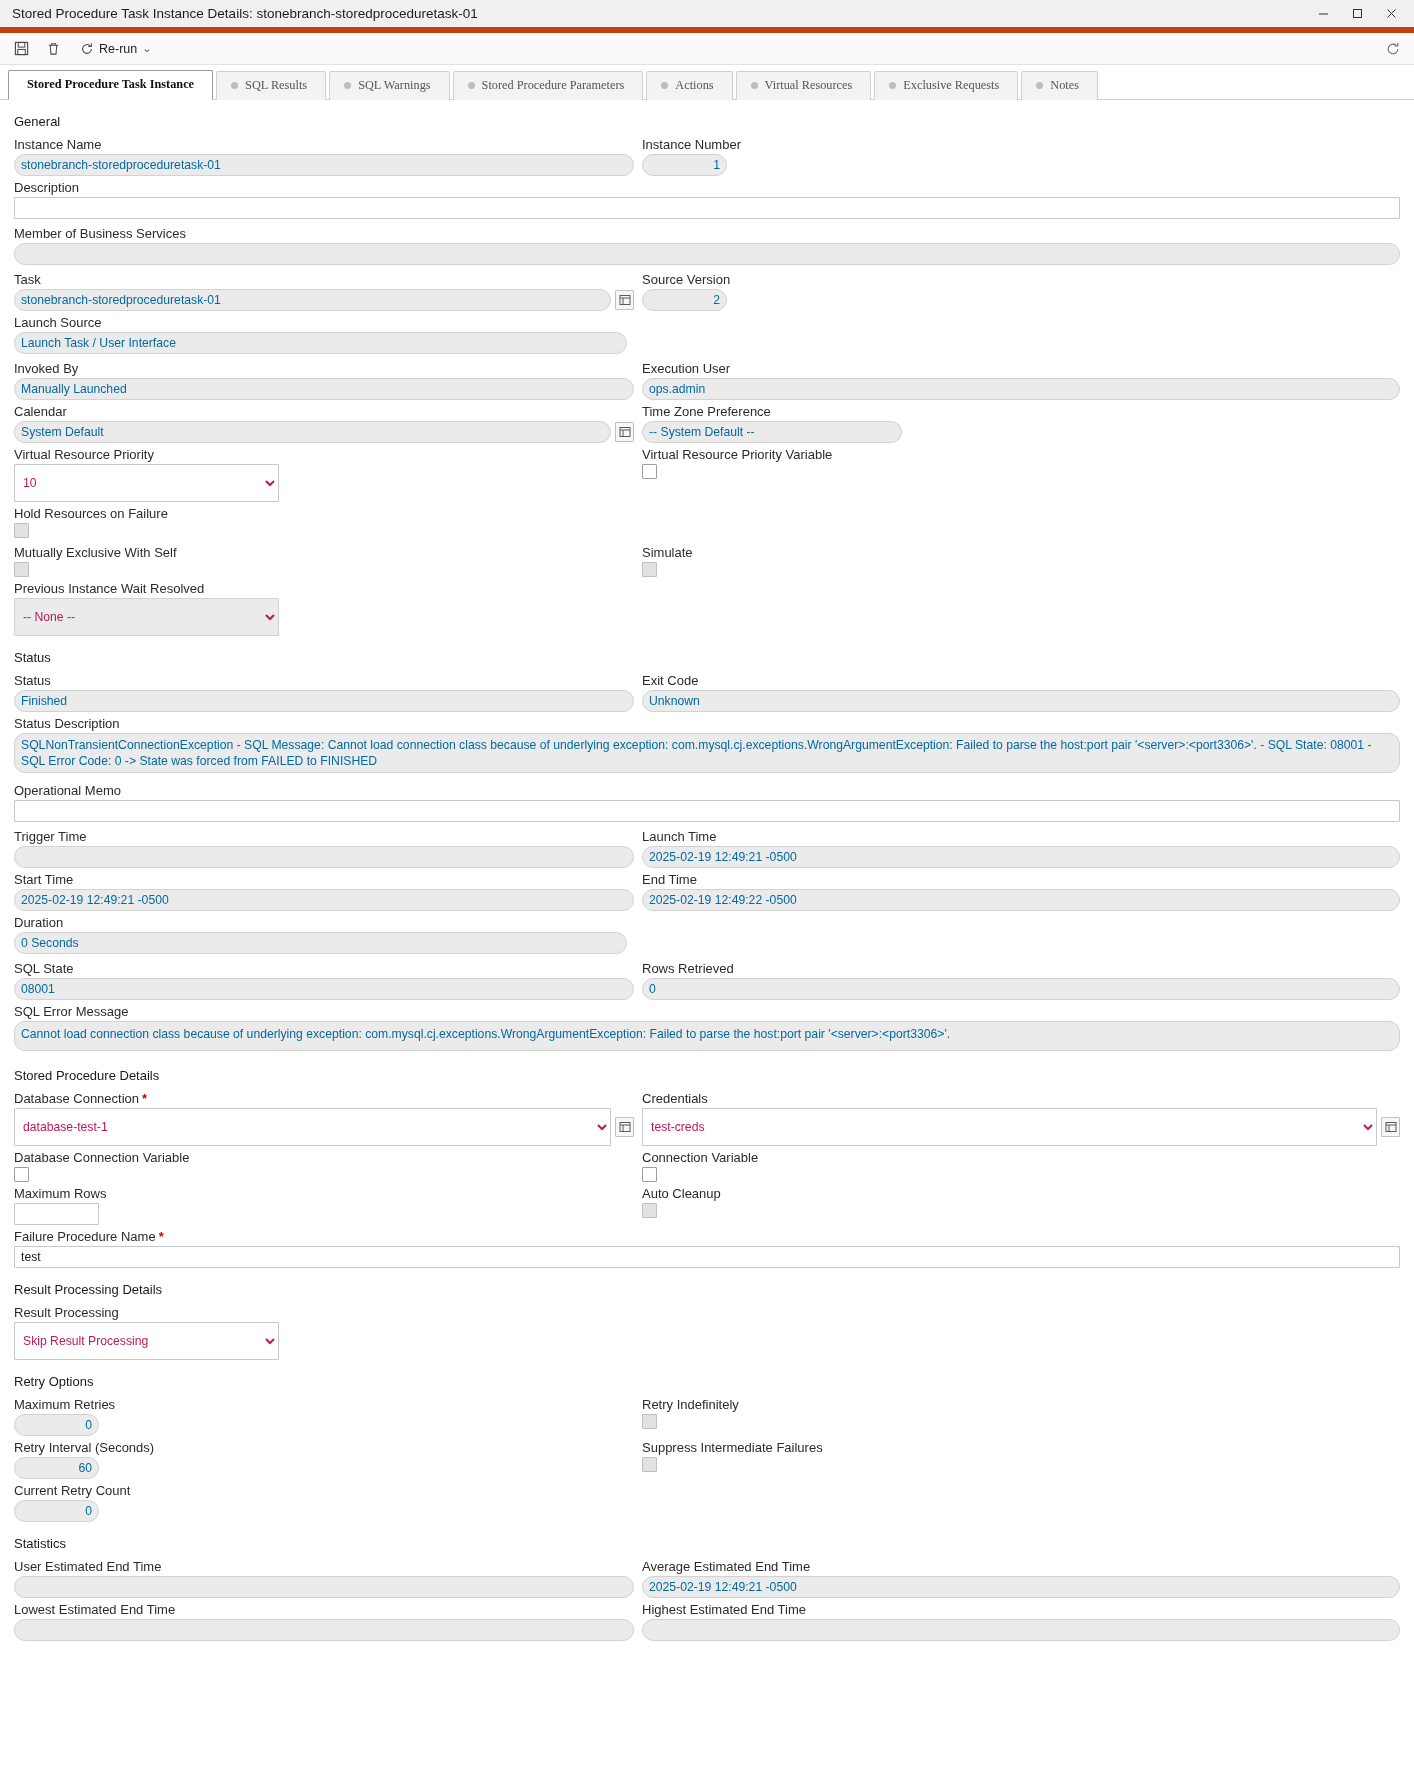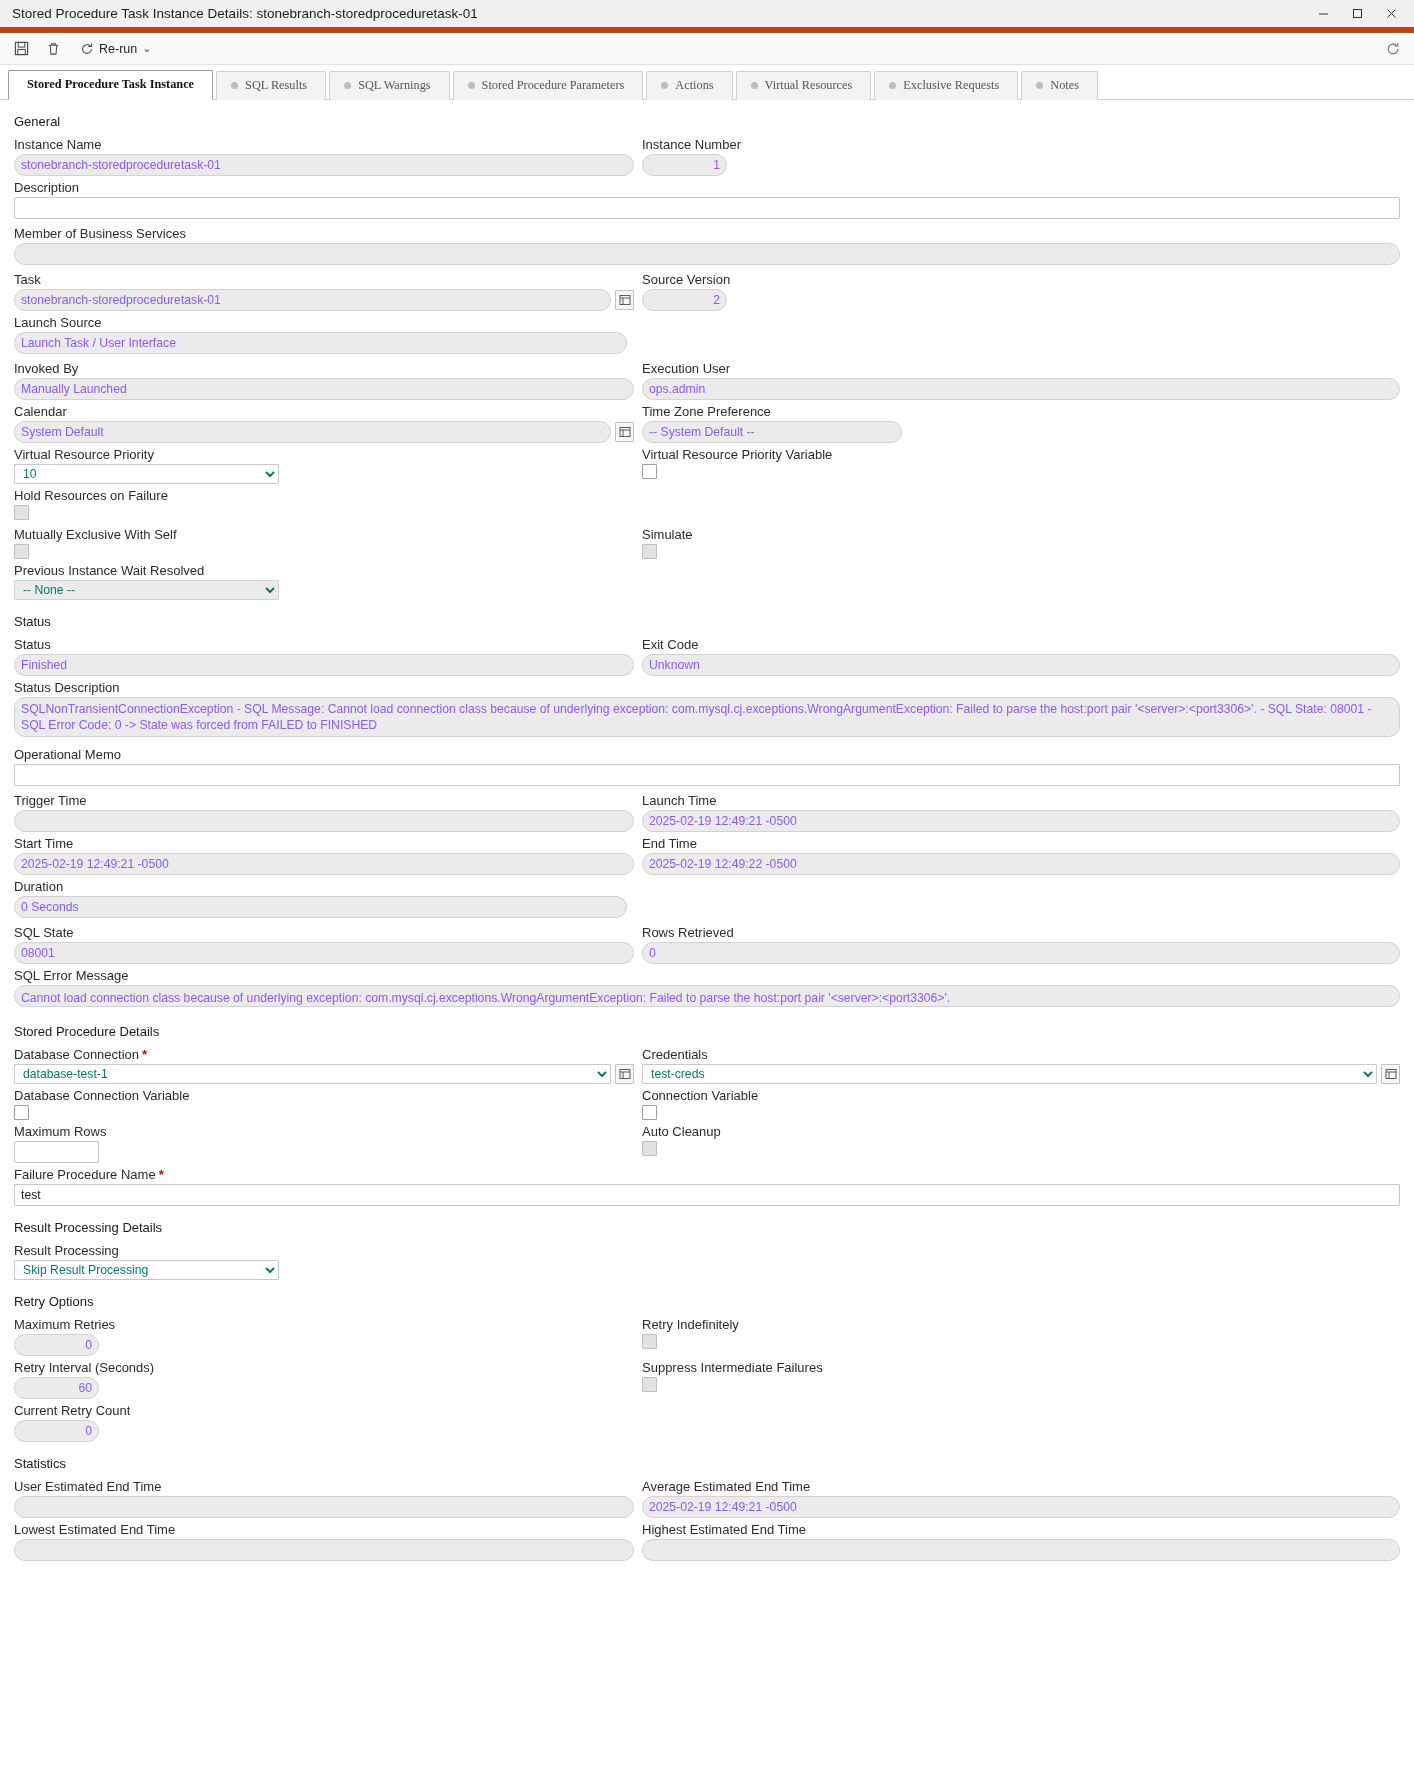--- a/index.html
+++ b/index.html
@@ -138,55 +138,55 @@
     font-family: "Liberation Sans", sans-serif;
     font-size: 12.2px;
     color: #222;
     padding: 2px 6px;
     line-height: 18px;
     border-radius: 1px;
   }
   .inp.ro {
     background: #ebebeb;
     border-color: #d2d2d2;
-    color: #8b5cf6;
+    color: #0369a1;
     border-radius: 11px;
   }
   .inp.num { text-align: right; }
   .inp.tall {
     height: 40px;
     resize: none;
     overflow: hidden;
     padding: 3px 6px;
     line-height: 16px;
   }
   .inp.tall2 {
-    height: 22px;
+    height: 30px;
     resize: none;
     overflow: hidden;
     padding: 4px 6px;
     line-height: 16px;
   }
   .with-pick { display: flex; align-items: center; gap: 4px; }
   .pick-btn {
     width: 19px; height: 20px;
     border: 1px solid #c0c0c0;
     background: #f6f6f6;
     display: flex; align-items: center; justify-content: center;
     flex: 0 0 auto;
     border-radius: 1px;
   }
   .sel {
     width: 100%;
-    height: 20px;
+    height: 38px;
     border: 1px solid #c8c8c8;
     background: #ffffff;
     font-family: "Liberation Sans", sans-serif;
     font-size: 12.2px;
-    color: #0f766e;
+    color: #be185d;
     padding: 1px 4px;
     border-radius: 1px;
   }
   .sel.ro { background: #ebebeb; border-color: #d2d2d2; }
   .chk {
     width: 15px; height: 15px;
     border: 1px solid #bfbfbf;
     background: #e2e2e2;
     display: block;
     border-radius: 1px;

